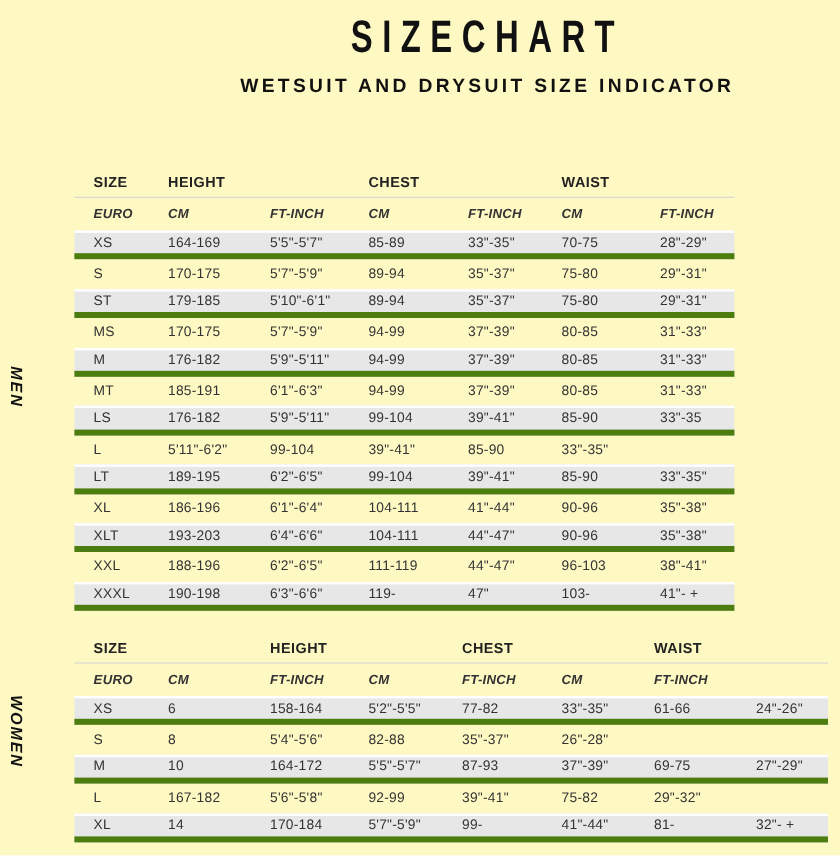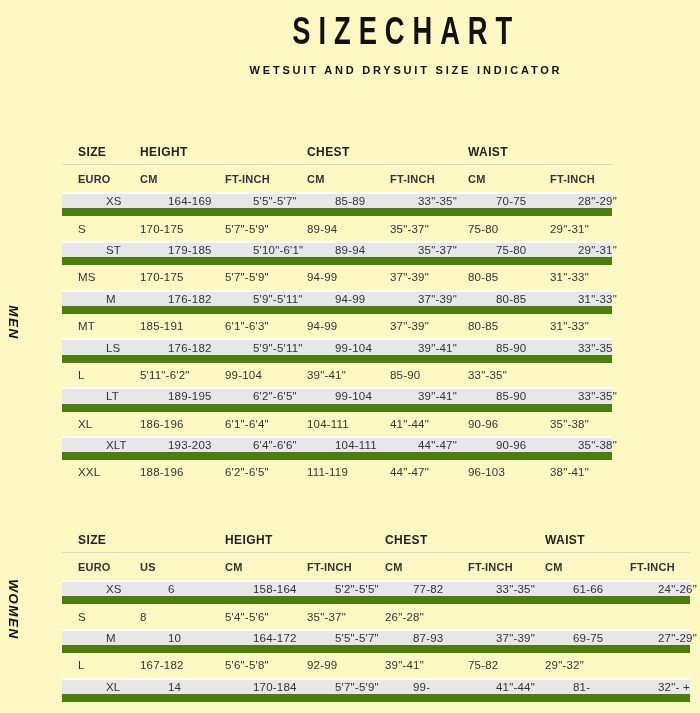--- a/index.html
+++ b/index.html
@@ -15,50 +15,50 @@
   .header{position:absolute;top:12px;left:112px;width:588px;text-align:center;}
   .title{
     margin:0;display:inline-block;
     font-size:38px;font-weight:bold;color:#111;
     letter-spacing:11px;line-height:1.05;
     transform:scaleX(0.72);transform-origin:center;
     white-space:nowrap;
   }
   .subtitle{
     margin-top:12px;
-    font-size:11px;font-weight:bold;color:#111;
+    font-size:16px;font-weight:bold;color:#111;
     letter-spacing:2.8px;white-space:nowrap;
   }
   
   .vlabel-wrap{position:absolute;left:0;width:26px;display:flex;align-items:center;justify-content:center;}
   .vlabel-wrap.men{top:293px;height:58px;}
   .vlabel-wrap.women{top:570px;height:78px;}
   .vlabel{
     transform:rotate(90deg);white-space:nowrap;
     font-style:italic;font-weight:bold;font-size:13.5px;
     letter-spacing:1.5px;color:#111;
   }
   
   .table{position:absolute;left:62px;}
   .table.cols-men{--cols:62px 85px 82px 83px 78px 82px 78px;width:550px;top:140px;}
   .table.cols-women{--cols:62px 85px 82px 78px 83px 77px 85px 76px;width:628px;top:528px;}
   .group-row,.sub-row,.row{display:grid;grid-template-columns:var(--cols);text-align:right;}
   .group-row{height:24px;border-bottom:1px solid #d8d8d8;}
   .sub-row{height:27px;}
   .row{height:24.4px;box-sizing:border-box;}
-  .row.alt{background:#e7e7e7;border-top:2px solid #fff;border-bottom:8px solid #4d7c0f;padding-left:28px;}
+  .row.alt{background:#e7e7e7;border-top:2px solid #fff;border-bottom:5px solid #4d7c0f;}
   .cell{
     display:flex;align-items:center;
     padding-left:16px;
     font-size:11.5px;color:#333;
     letter-spacing:0.2px;white-space:nowrap;
     overflow:visible;
   }
   .cell.group{font-weight:bold;font-size:12px;color:#222;letter-spacing:0.4px;}
-  .cell.sub{font-weight:bold;font-size:11px;color:#333;}
+  .cell.sub{font-style:italic;font-weight:bold;font-size:11px;color:#333;}
 </style>
 </head>
 <body>
 
 <div class="page">
 
   <header class="header">
     <h1 class="title">SIZECHART</h1>
     <div class="subtitle">WETSUIT AND DRYSUIT SIZE INDICATOR</div>
   </header>
@@ -187,41 +187,49 @@
         </div>
         <div class="row">
           <div class="cell">XXL</div>
           <div class="cell">188-196</div>
           <div class="cell">6'2"-6'5"</div>
           <div class="cell">111-119</div>
           <div class="cell">44"-47"</div>
           <div class="cell">96-103</div>
           <div class="cell">38"-41"</div>
         </div>
+        <div class="row alt">
+          <div class="cell">XXXL</div>
+          <div class="cell">190-198</div>
+          <div class="cell">6'3"-6'6"</div>
+          <div class="cell">119-</div>
+          <div class="cell">47"</div>
+          <div class="cell">103-</div>
+          <div class="cell">41"- +</div>
+        </div>
       </div>
   </section>
 
   <div class="vlabel-wrap women">
     <span class="vlabel">WOMEN</span>
   </div>
 
   <section class="table cols-women">
     <div class="group-row">
         <div class="cell group">SIZE</div>
         <div class="cell group"></div>
         <div class="cell group">HEIGHT</div>
         <div class="cell group"></div>
         <div class="cell group">CHEST</div>
         <div class="cell group"></div>
         <div class="cell group">WAIST</div>
         <div class="cell group"></div>
       </div>
     <div class="sub-row">
         <div class="cell sub">EURO</div>
-        <div class="cell sub">US</div>
         <div class="cell sub">CM</div>
         <div class="cell sub">FT-INCH</div>
         <div class="cell sub">CM</div>
         <div class="cell sub">FT-INCH</div>
         <div class="cell sub">CM</div>
         <div class="cell sub">FT-INCH</div>
       </div>
     <div class="rows">
         <div class="row alt">
           <div class="cell">XS</div>
@@ -230,20 +238,21 @@
           <div class="cell">5'2"-5'5"</div>
           <div class="cell">77-82</div>
           <div class="cell">33"-35"</div>
           <div class="cell">61-66</div>
           <div class="cell">24"-26"</div>
         </div>
         <div class="row">
           <div class="cell">S</div>
           <div class="cell">8</div>
           <div class="cell">5'4"-5'6"</div>
+          <div class="cell">82-88</div>
           <div class="cell">35"-37"</div>
           <div class="cell">26"-28"</div>
         </div>
         <div class="row alt">
           <div class="cell">M</div>
           <div class="cell">10</div>
           <div class="cell">164-172</div>
           <div class="cell">5'5"-5'7"</div>
           <div class="cell">87-93</div>
           <div class="cell">37"-39"</div>

